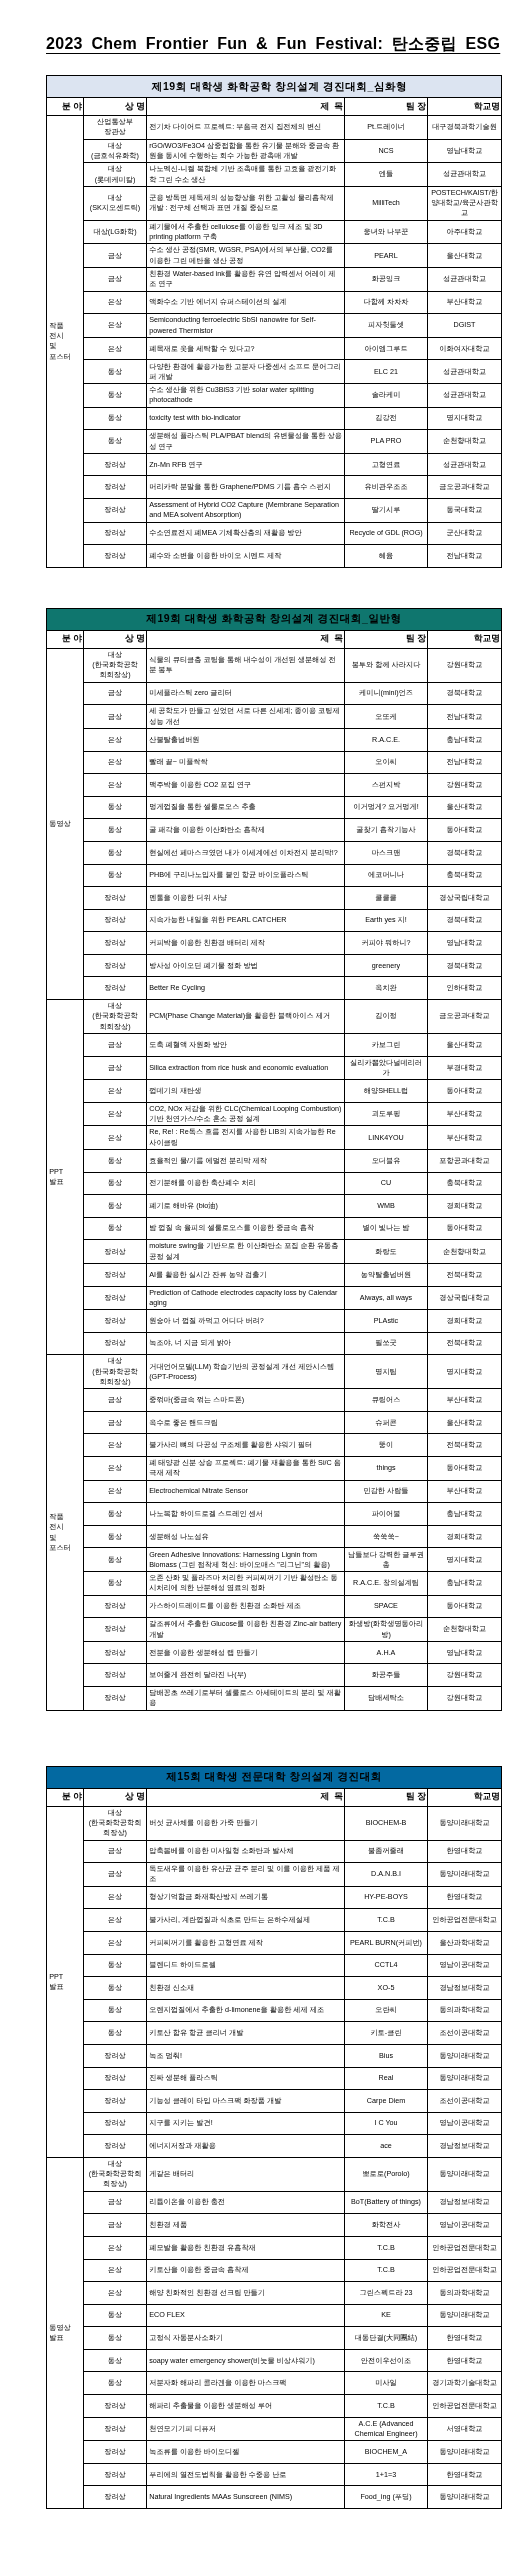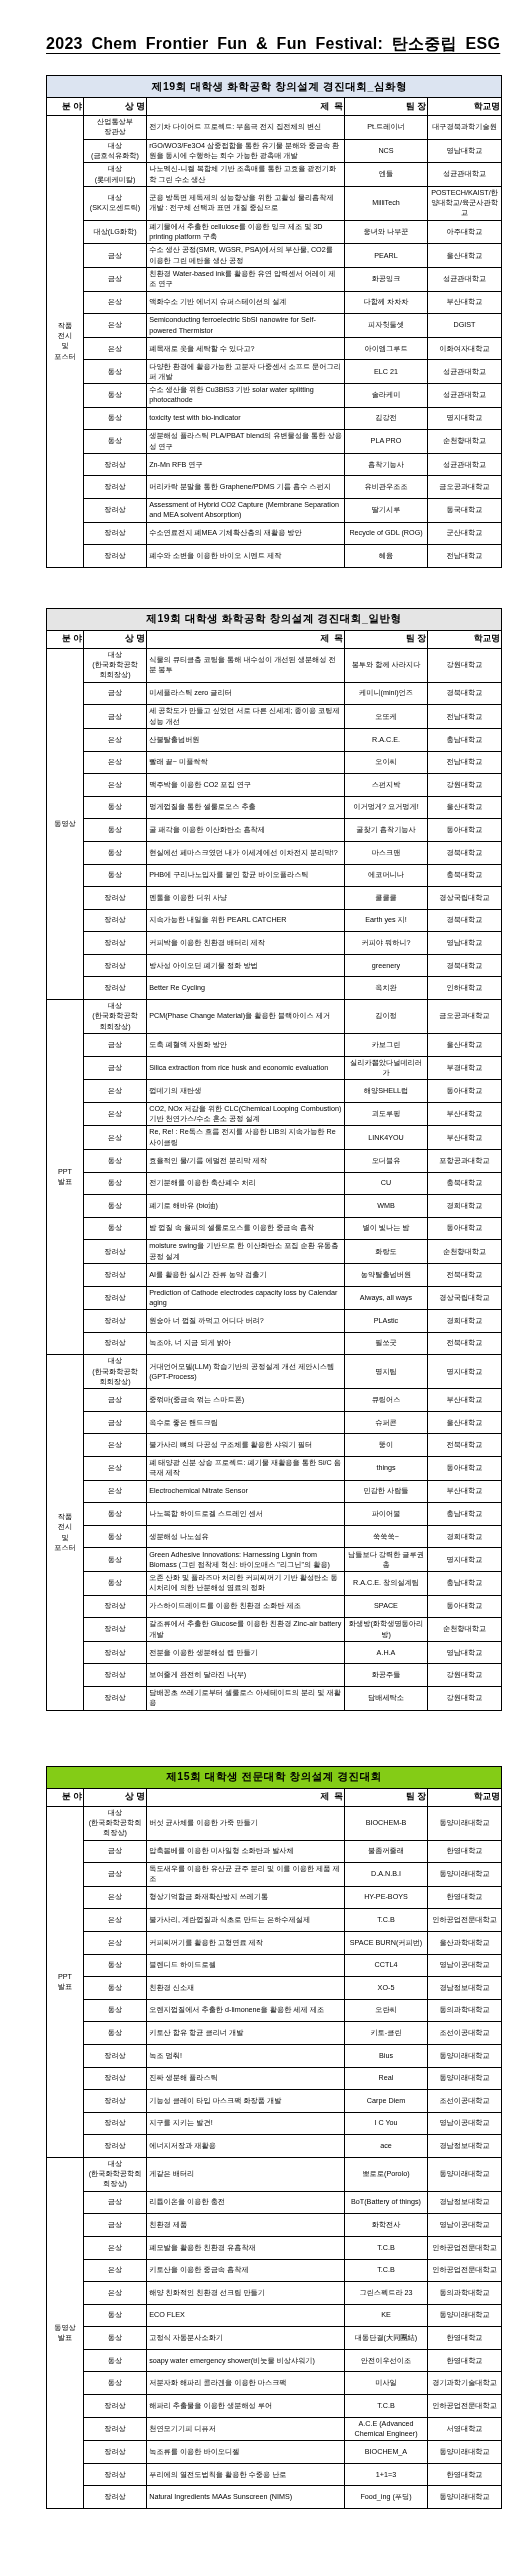--- a/index.html
+++ b/index.html
@@ -56,21 +56,21 @@
     white-space: pre;
   }
   .award-table tbody tr { height: 22.6px; }
   .award-table td {
     font-size: 7.2px;
     line-height: 1.42;
     padding: 1.1px 2.2px;
     vertical-align: middle;
   }
   .cell-category {
-    text-align: center;
+    text-align: left;
     white-space: pre-line;
     font-size: 8.3px;
   }
   .cell-award, .cell-team, .cell-school {
     text-align: center;
     white-space: pre-line;
   }
   .cell-title {
     text-align: left;
     padding-left: 3.9px;
@@ -194,21 +194,21 @@
           </tr>
           <tr>
             <td class="cell-award">동상</td>
             <td class="cell-title">생분해성 플라스틱 PLA/PBAT blend의 유변물성을 통한 상용성 연구</td>
             <td class="cell-team">PLA PRO</td>
             <td class="cell-school">순천향대학교</td>
           </tr>
           <tr>
             <td class="cell-award">장려상</td>
             <td class="cell-title">Zn-Mn RFB 연구</td>
-            <td class="cell-team">흡착기능사</td>
+            <td class="cell-team">고형연료</td>
             <td class="cell-school">성균관대학교</td>
           </tr>
           <tr>
             <td class="cell-award">장려상</td>
             <td class="cell-title">머리카락 분말을 통한 Graphene/PDMS 기름 흡수 스펀지</td>
             <td class="cell-team">유비관우조조</td>
             <td class="cell-school">금오공과대학교</td>
           </tr>
           <tr>
             <td class="cell-award">장려상</td>
@@ -234,21 +234,21 @@
   <table class="award-table">
     <colgroup>
       <col style="width:37px">
       <col style="width:63px">
       <col style="width:198px">
       <col style="width:83px">
       <col style="width:74px">
     </colgroup>
     <thead>
       <tr>
-        <th colspan="5" class="tbl-title" style="background: #e5e5e5;">제19회 대학생 화학공학 창의설계 경진대회_일반형</th>
+        <th colspan="5" class="tbl-title" style="background: #0f766e;">제19회 대학생 화학공학 창의설계 경진대회_일반형</th>
       </tr>
       <tr class="col-header-row">
         <th>분 야</th>
         <th>상 명</th>
         <th>제  목</th>
         <th>팀 장</th>
         <th>학교명</th>
       </tr>
     </thead>
     <tbody>
@@ -541,21 +541,21 @@
   <table class="award-table">
     <colgroup>
       <col style="width:37px">
       <col style="width:63px">
       <col style="width:198px">
       <col style="width:83px">
       <col style="width:74px">
     </colgroup>
     <thead>
       <tr>
-        <th colspan="5" class="tbl-title" style="background: #84cc16;">제15회 대학생 전문대학 창의설계 경진대회</th>
+        <th colspan="5" class="tbl-title" style="background: #0369a1;">제15회 대학생 전문대학 창의설계 경진대회</th>
       </tr>
       <tr class="col-header-row">
         <th>분 야</th>
         <th>상 명</th>
         <th>제  목</th>
         <th>팀 장</th>
         <th>학교명</th>
       </tr>
     </thead>
     <tbody>
@@ -589,21 +589,21 @@
           </tr>
           <tr>
             <td class="cell-award">은상</td>
             <td class="cell-title">불가사리, 계란껍질과 식초로 만드는 은하수제설제</td>
             <td class="cell-team">T.C.B</td>
             <td class="cell-school">인하공업전문대학교</td>
           </tr>
           <tr>
             <td class="cell-award">은상</td>
             <td class="cell-title">커피찌꺼기를 활용한 고형연료 제작</td>
-            <td class="cell-team">SPACE BURN(커피번)</td>
+            <td class="cell-team">PEARL BURN(커피번)</td>
             <td class="cell-school">울산과학대학교</td>
           </tr>
           <tr>
             <td class="cell-award">동상</td>
             <td class="cell-title">블렌디드 하이드로젤</td>
             <td class="cell-team">CCTL4</td>
             <td class="cell-school">영남이공대학교</td>
           </tr>
           <tr>
             <td class="cell-award">동상</td>

